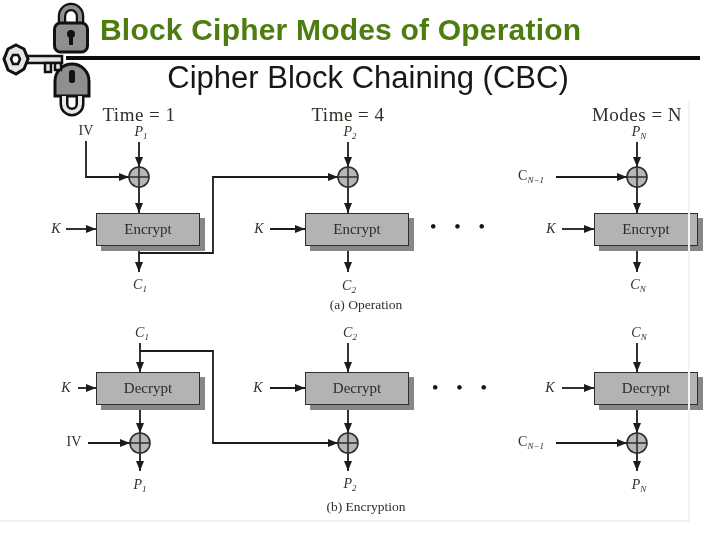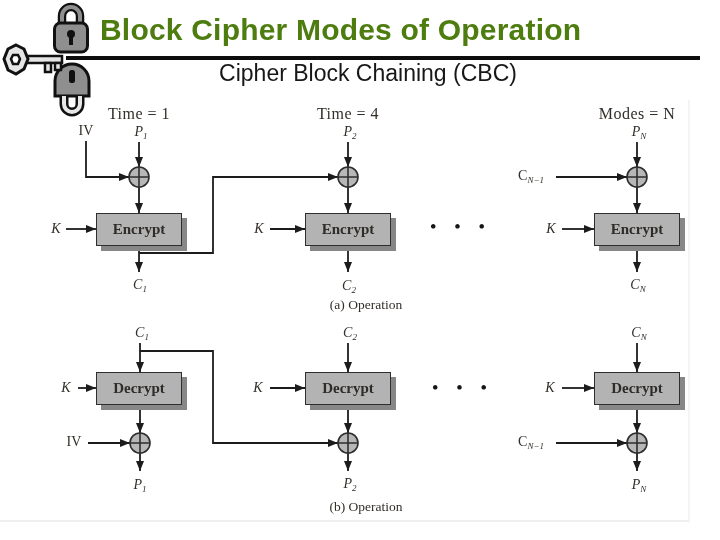--- a/index.html
+++ b/index.html
@@ -4,33 +4,33 @@
 <style>
   html,body{margin:0;padding:0;}
   body{width:720px;height:540px;background:#ffffff;position:relative;overflow:hidden;
        font-family:"Liberation Sans",sans-serif;}
   .abs{position:absolute;}
   
   .title{position:absolute;left:100px;top:13px;font-size:30px;font-weight:700;
          color:#4d7c0f;letter-spacing:0.2px;white-space:nowrap;}
   .rule{position:absolute;left:66px;top:56px;width:634px;height:4px;background:#0d0d0d;}
   .subtitle{position:absolute;left:48px;top:60px;width:640px;text-align:center;
-            font-size:23px;font-weight:400;color:#171717;white-space:nowrap;}
+            font-size:31px;font-weight:400;color:#171717;white-space:nowrap;}
   
   .lbl{position:absolute;transform:translate(-50%,-50%);font-family:"Liberation Serif",serif;
        font-size:14px;color:#322e29;white-space:nowrap;line-height:1;}
-  .time{font-size:16px;letter-spacing:0.5px;}
+  .time{font-size:19px;letter-spacing:0.5px;}
   .v{font-style:italic;}
   .lbl sub{font-size:9px;line-height:0;vertical-align:-3px;font-style:italic;}
   .dots{font-size:17px;font-weight:bold;letter-spacing:7px;color:#161616;}
   .cap{font-size:13.5px;}
-  .pbox{position:absolute;width:86px;height:33px;background:#b3b3b3;
+  .pbox{position:absolute;width:104px;height:33px;background:#b3b3b3;
         border:1.6px solid #2e2e2e;box-shadow:5px 5px 0 0 #878787;
         display:flex;align-items:center;justify-content:center;box-sizing:border-box;
-        font-family:"Liberation Serif",serif;font-weight:bold;font-size:15px;color:#2f2b28;}
+        font-family:"Liberation Serif",serif;font-weight:normal;font-size:15px;color:#2f2b28;}
   svg{position:absolute;left:0;top:0;}
   .edge-b{position:absolute;left:0;top:520px;width:690px;height:2px;background:#f0f0f0;}
   .edge-r{position:absolute;left:688px;top:100px;width:2px;height:421px;background:#f4f4f4;}
 </style>
 </head>
 <body>
 
 <div class="title">Block Cipher Modes of Operation</div>
 <div class="rule"></div>
 <div class="subtitle">Cipher Block Chaining (CBC)</div>
@@ -163,16 +163,16 @@
 <div class="pbox" style="left:594px;top:372px">Decrypt</div>
 
 <span class="lbl" style="left:74px;top:442px">IV</span>
 <span class="lbl" style="left:531px;top:442px"><span>C</span><sub>N−1</sub></span>
 
 <span class="lbl" style="left:140px;top:485px"><span class="v">P</span><sub>1</sub></span>
 <span class="lbl" style="left:350px;top:484px"><span class="v">P</span><sub>2</sub></span>
 <span class="lbl" style="left:639px;top:485px"><span class="v">P</span><sub>N</sub></span>
 
 <span class="lbl dots" style="left:463px;top:387px">• • •</span>
-<span class="lbl cap" style="left:366px;top:507px">(b) Operation</span>
+<span class="lbl cap" style="left:366px;top:507px">(b) Encryption</span>
 
 <div class="edge-b"></div>
 <div class="edge-r"></div>
 
 </body></html>

